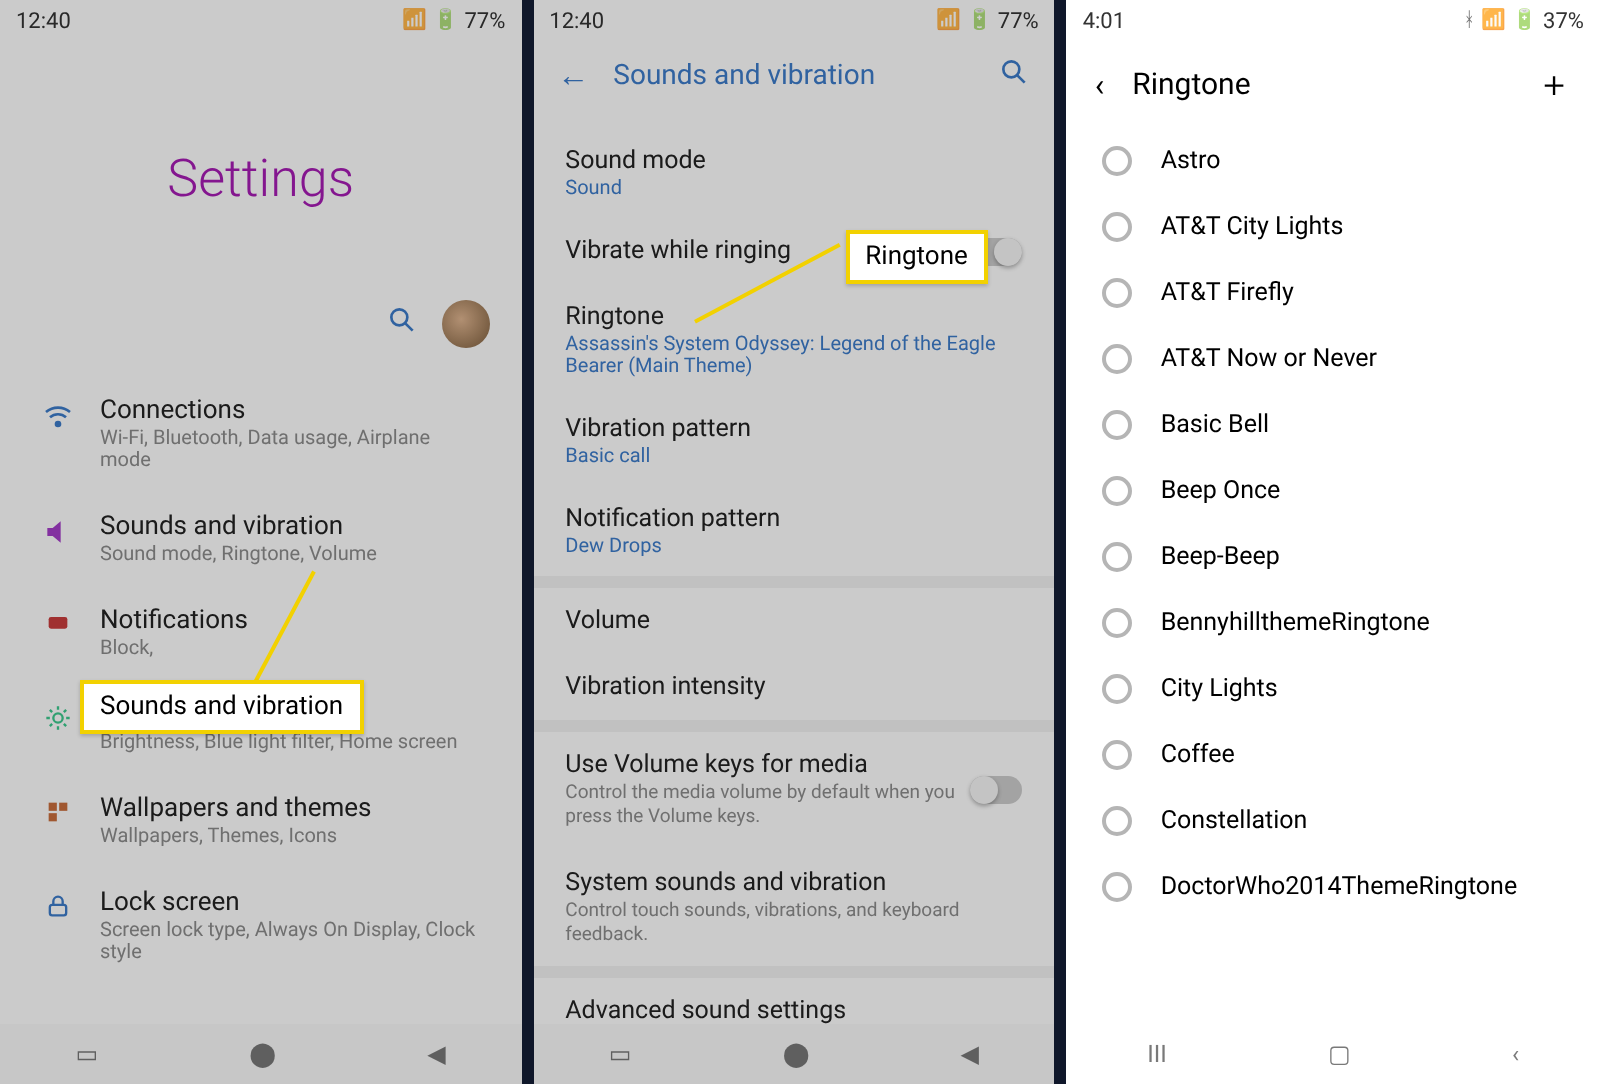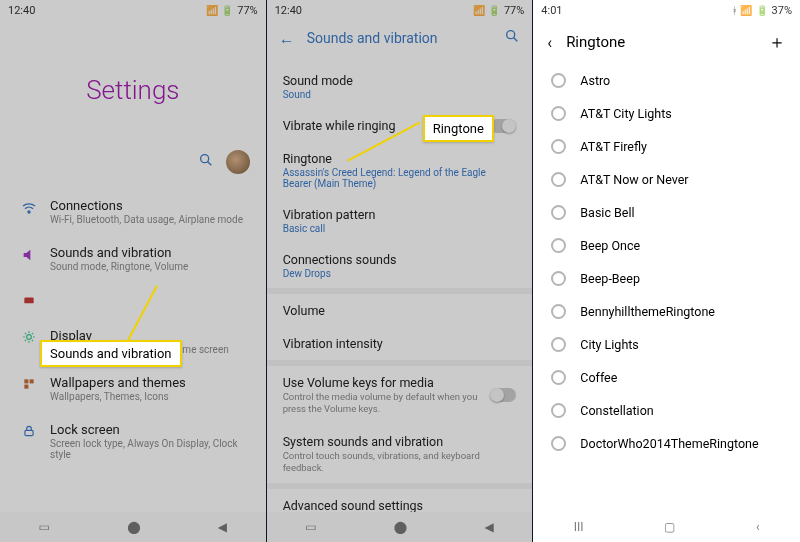--- a/index.html
+++ b/index.html
@@ -7,21 +7,21 @@
     font-family: -apple-system, BlinkMacSystemFont, "Segoe UI", Roboto, Arial, sans-serif;
     background: #fff;
     width: 800px;
     height: 542px;
     overflow: hidden;
     display: flex;
   }
   .pane {
     width: 266.66px;
     height: 542px;
-    border-right: 1px solid #0f172a;
+    border-right: 6px solid #0f172a;
     background: #f8f8f8;
     position: relative;
     overflow: hidden;
   }
   .pane.dimmed::after {
     content: '';
     position: absolute;
     inset: 0;
     background: rgba(0,0,0,0.18);
     pointer-events: none;
@@ -182,20 +182,24 @@
           <div class="item-title">Sounds and vibration</div>
           <div class="item-sub">Sound mode, Ringtone, Volume</div>
         </div>
       </div>
       <div class="list-item">
         <div class="icon-col">
           <svg width="14" height="14" viewBox="0 0 24 24" fill="#c43b3b">
             <rect x="4" y="6" width="16" height="10" rx="2"></rect>
           </svg>
         </div>
+        <div class="txt-col">
+          <div class="item-title">Notifications</div>
+          <div class="item-sub">Block,</div>
+        </div>
       </div>
       <div class="list-item">
         <div class="icon-col">
           <svg width="14" height="14" viewBox="0 0 24 24" fill="none" stroke="#3bc48a" stroke-width="2">
             <circle cx="12" cy="12" r="4"></circle>
             <path d="M12 2v3M12 19v3M2 12h3M19 12h3M5 5l2 2M17 17l2 2M19 5l-2 2M7 17l-2 2"></path>
           </svg>
         </div>
         <div class="txt-col">
           <div class="item-title">Display</div>
@@ -262,28 +266,28 @@
     <div class="row2">
       <div class="label2">Sound mode</div>
       <div class="sub2">Sound</div>
     </div>
     <div class="row2 toggle-row">
       <div class="label2">Vibrate while ringing</div>
       <div class="toggle"></div>
     </div>
     <div class="row2">
       <div class="label2">Ringtone</div>
-      <div class="sub2">Assassin's Creed Legend: Legend of the Eagle Bearer (Main Theme)</div>
+      <div class="sub2">Assassin's System Odyssey: Legend of the Eagle Bearer (Main Theme)</div>
     </div>
     <div class="row2">
       <div class="label2">Vibration pattern</div>
       <div class="sub2">Basic call</div>
     </div>
     <div class="row2">
-      <div class="label2">Connections sounds</div>
+      <div class="label2">Notification pattern</div>
       <div class="sub2">Dew Drops</div>
     </div>
     <div class="divider"></div>
     <div class="row2">
       <div class="label2">Volume</div>
     </div>
     <div class="row2">
       <div class="label2">Vibration intensity</div>
     </div>
     <div class="divider"></div>

